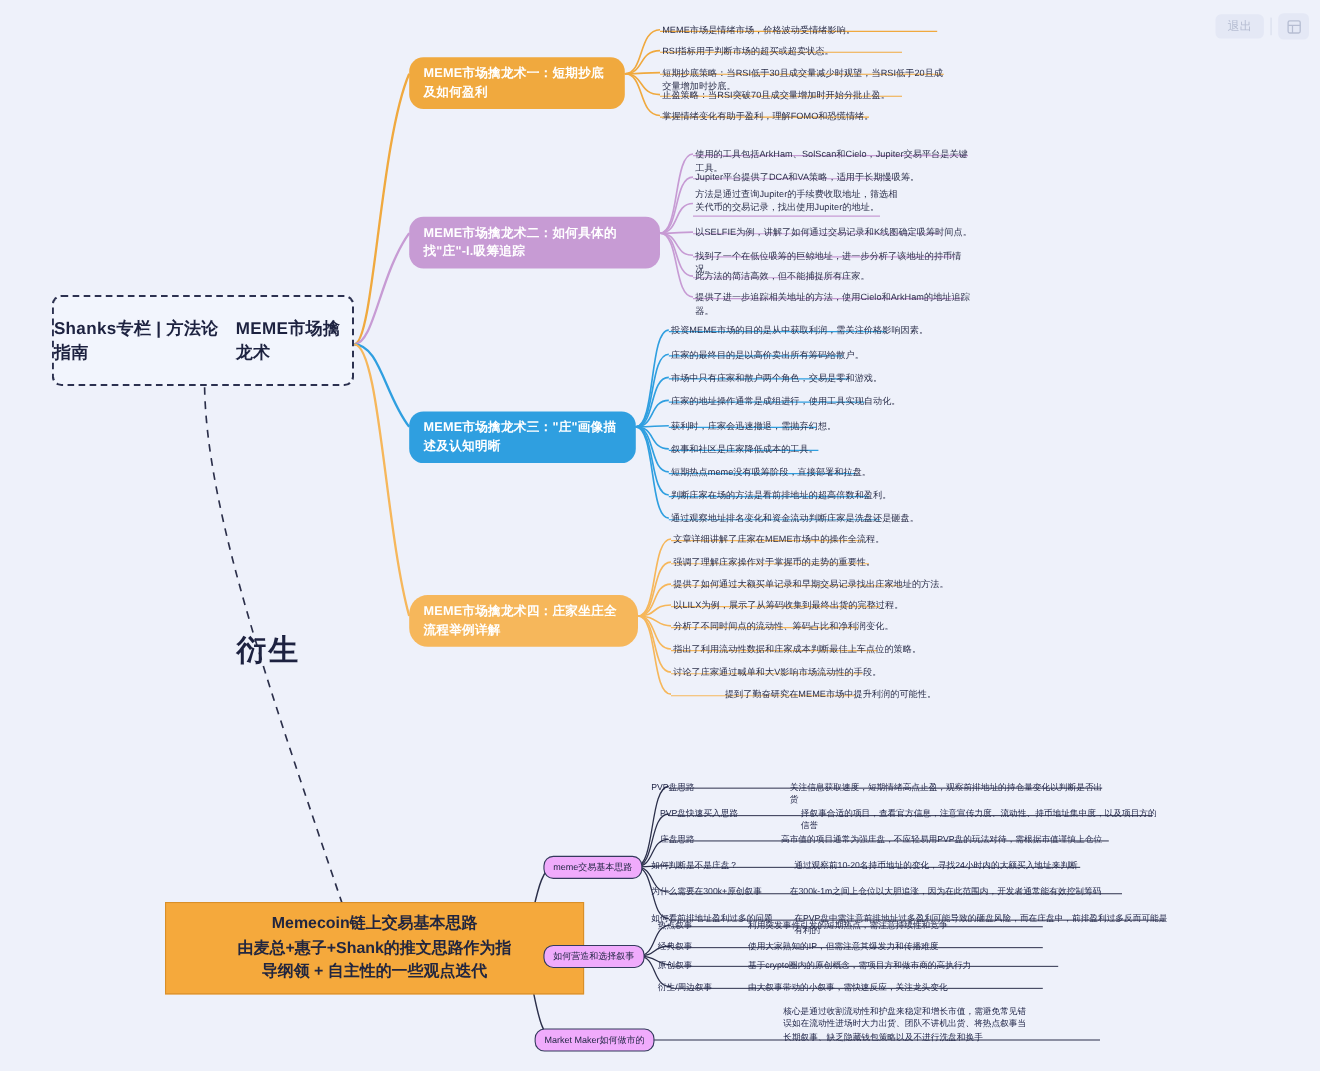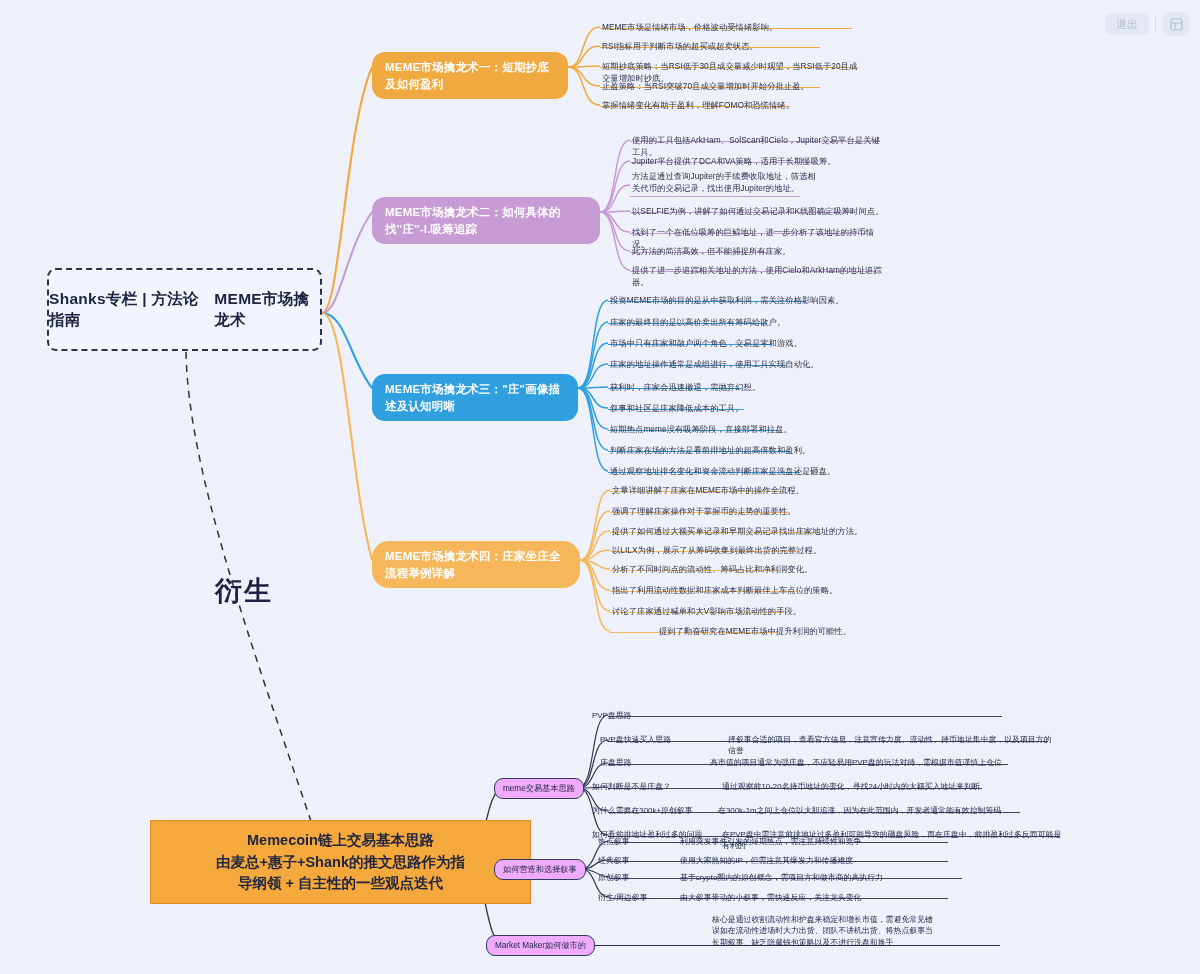--- a/index.html
+++ b/index.html
@@ -334,20 +334,21 @@
     <div>Memecoin链上交易基本思路</div>
     <div>由麦总+惠子+Shank的推文思路作为指</div>
     <div>导纲领 + 自主性的一些观点迭代</div>
   </div>
 
   <div class="pill" style="left:494px; top:778px;">meme交易基本思路</div>
   <div class="pill" style="left:494px; top:859px;">如何营造和选择叙事</div>
   <div class="pill" style="left:486px; top:935px;">Market Maker如何做市的</div>
 
   <div class="bcell key" style="left:592px; top:710px;">PVP盘思路</div>
+  <div class="bcell" style="left:718px; top:710px; width:290px;">关注信息获取速度，短期情绪高点止盈，观察前排地址的持仓量变化以判断是否出货</div>
   <div class="bcell key" style="left:600px; top:734px;">PVP盘快速买入思路</div>
   <div class="bcell" style="left:728px; top:734px; width:326px;">择叙事合适的项目，查看官方信息，注意宣传力度、流动性、持币地址集中度，以及项目方的信誉</div>
   <div class="bcell key" style="left:600px; top:757px;">庄盘思路</div>
   <div class="bcell" style="left:710px; top:757px; width:306px;">高市值的项目通常为强庄盘，不应轻易用PVP盘的玩法对待，需根据市值谨慎上仓位</div>
   <div class="bcell key" style="left:592px; top:781px;">如何判断是不是庄盘？</div>
   <div class="bcell" style="left:722px; top:781px; width:280px;">通过观察前10-20名持币地址的变化，寻找24小时内的大额买入地址来判断</div>
   <div class="bcell key" style="left:592px; top:805px;">为什么需要在300k+原创叙事</div>
   <div class="bcell" style="left:718px; top:805px; width:306px;">在300k-1m之间上仓位以大胆追涨，因为在此范围内，开发者通常能有效控制筹码</div>
   <div class="bcell key" style="left:592px; top:829px;">如何看前排地址盈利过多的问题</div>
   <div class="bcell" style="left:722px; top:829px; width:340px;">在PVP盘中需注意前排地址过多盈利可能导致的砸盘风险，而在庄盘中，前排盈利过多反而可能是有利的</div>

